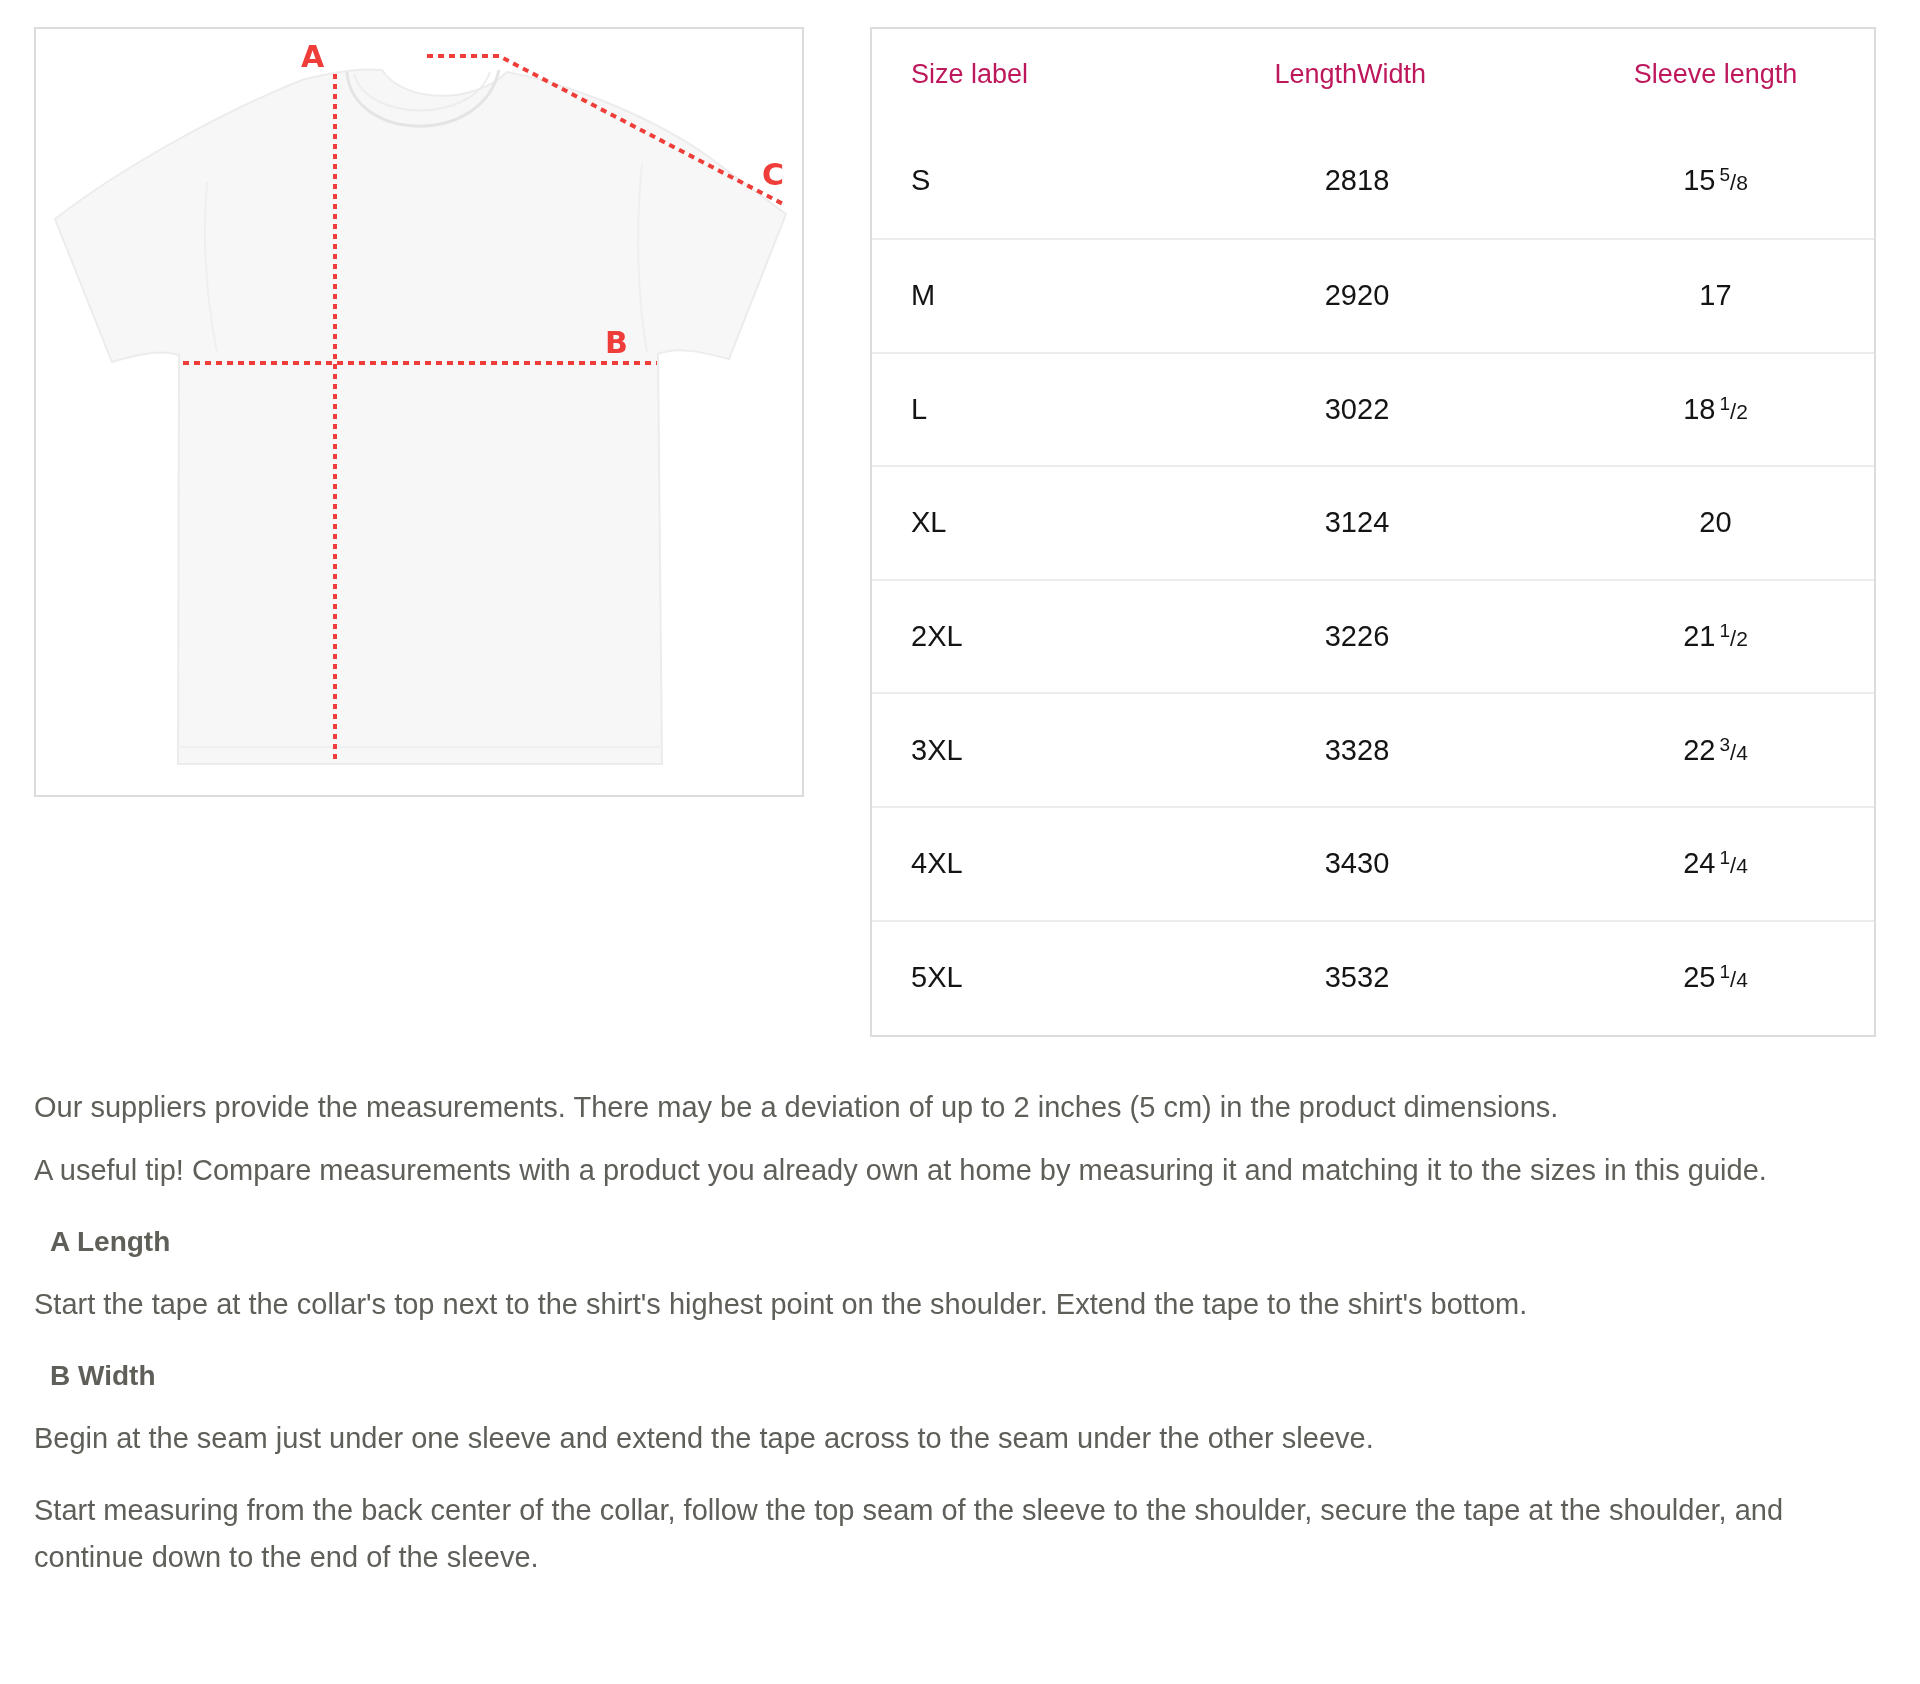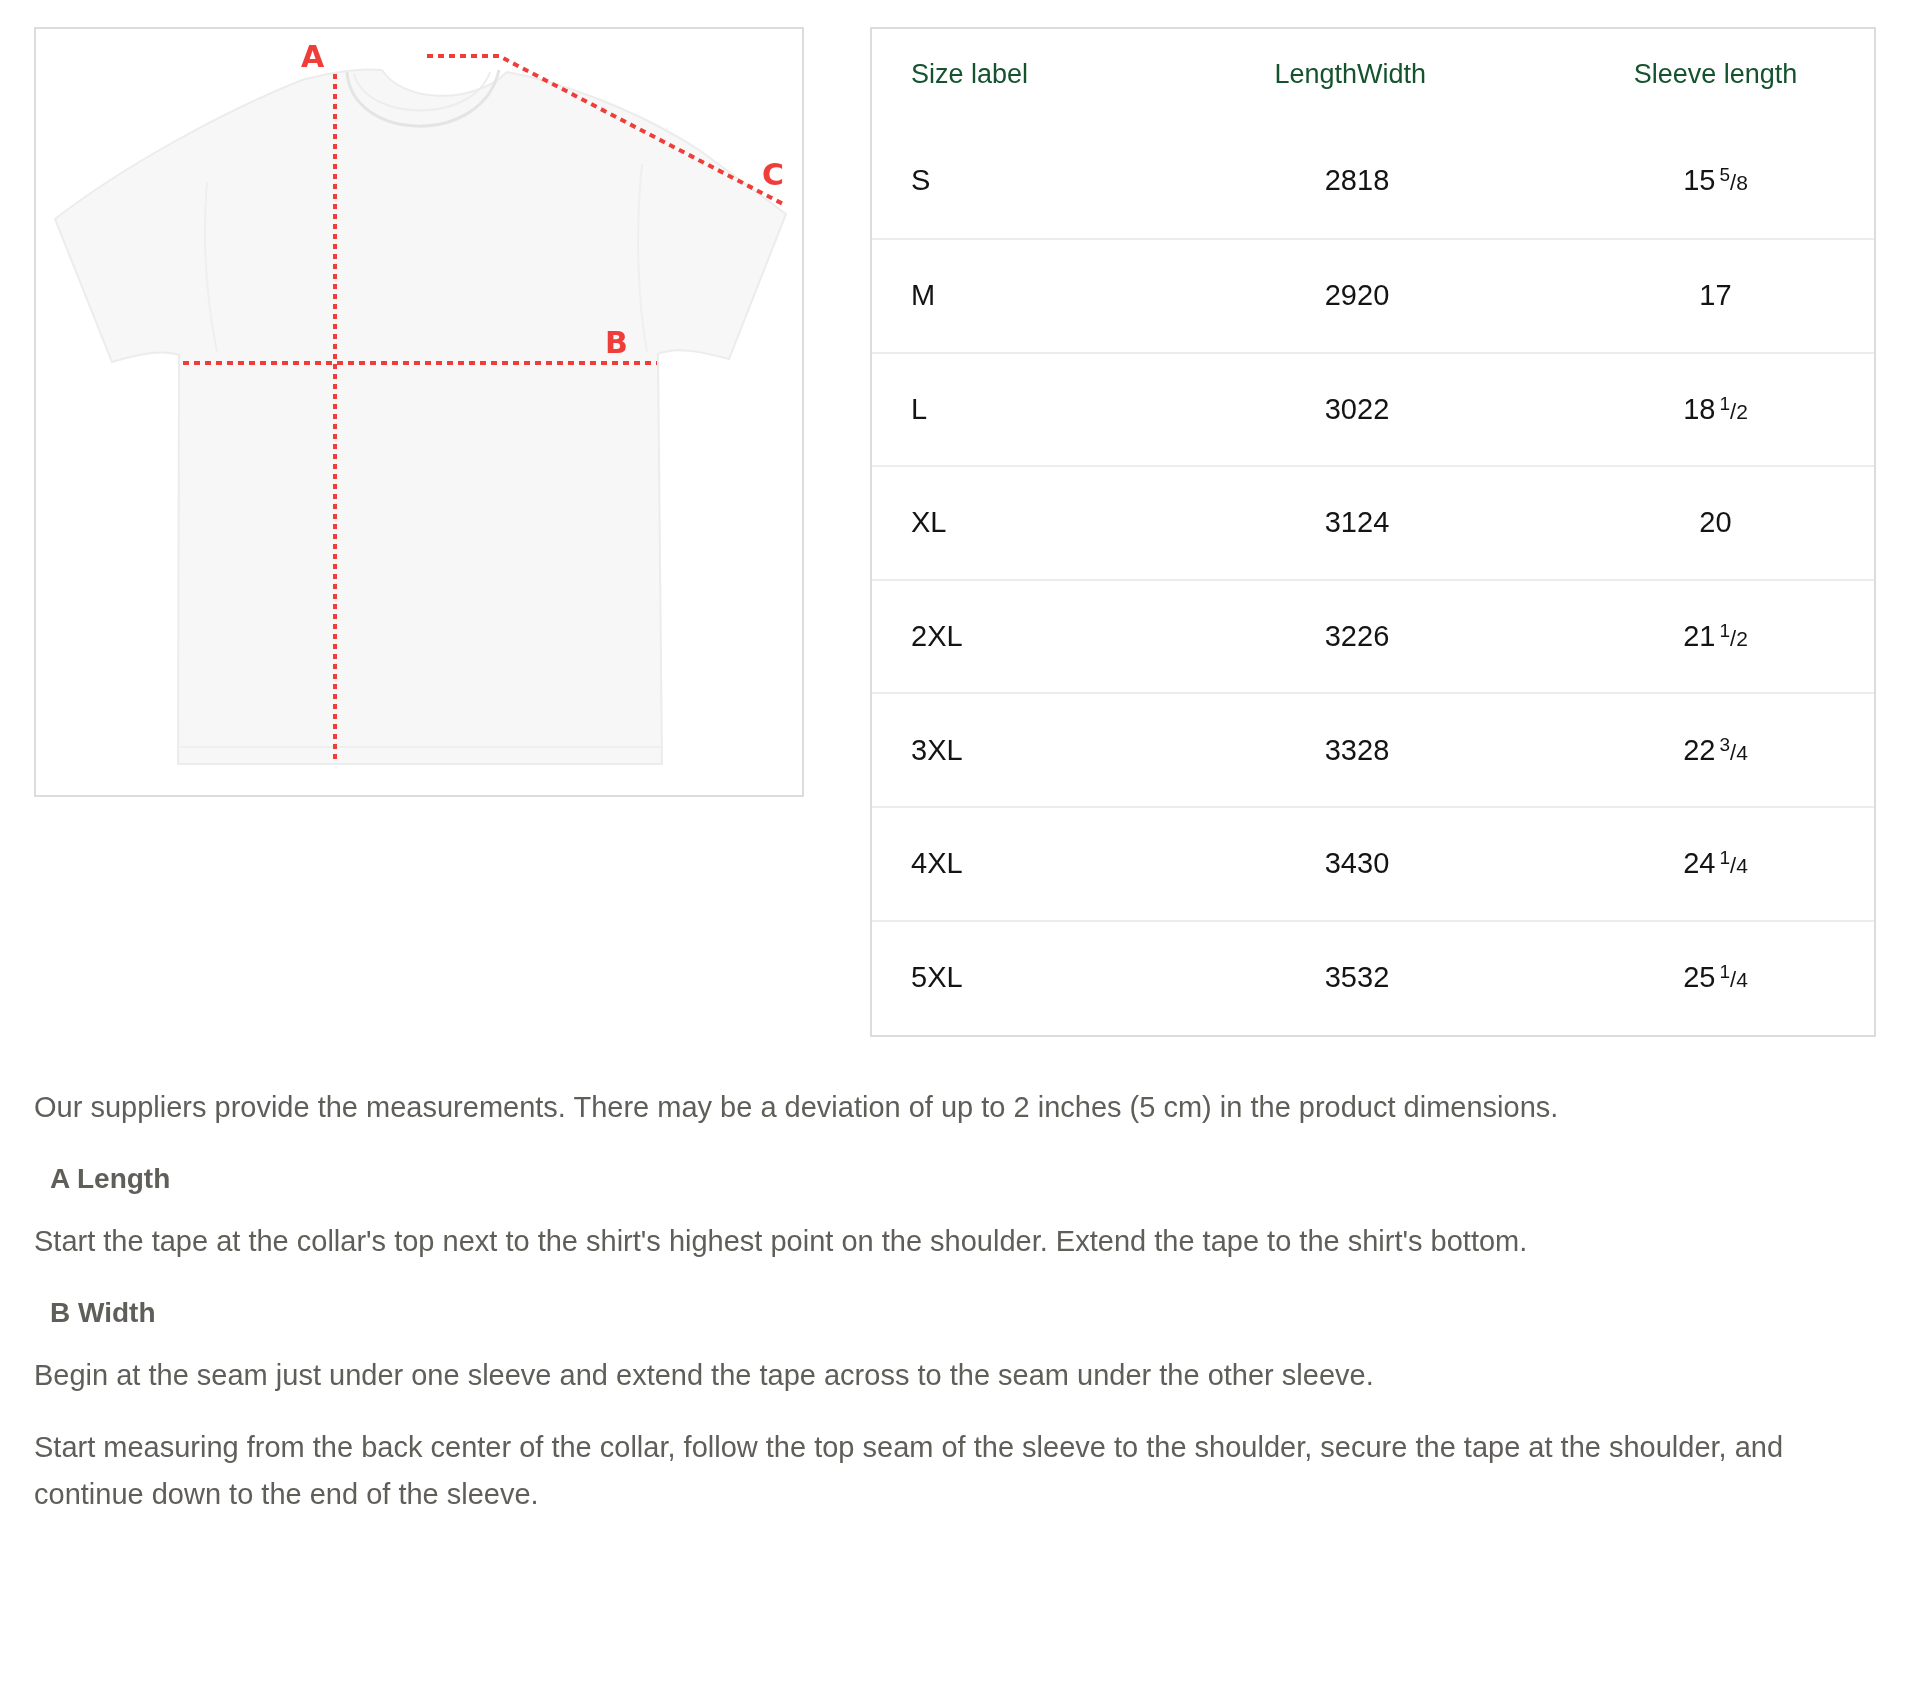--- a/index.html
+++ b/index.html
@@ -51,21 +51,21 @@
   table.size-table {
     width: 100%;
     border-collapse: collapse;
     table-layout: fixed;
   }
   .size-table th {
     height: 94px;
     text-align: left;
     font-weight: normal;
     font-size: 27px;
-    color: #14532d;
+    color: #be185d;
     padding: 0;
     vertical-align: top;
     padding-top: 30px;
     box-sizing: border-box;
   }
   .size-table td {
     text-align: left;
     font-size: 29px;
     color: #141414;
     padding: 0;
@@ -216,20 +216,21 @@
         <td>35</td>
         <td>32</td>
         <td><span>25</span><span class="frac"><sup>1</sup><span class="slash">/</span><span>4</span></span></td>
       </tr>
     </tbody>
   </table>
 </div>
 
 <div class="notes">
   <p>Our suppliers provide the measurements. There may be a deviation of up to 2 inches (5 cm) in the product dimensions.</p>
+  <p>A useful tip! Compare measurements with a product you already own at home by measuring it and matching it to the sizes in this guide.</p>
 
   <div class="section">
     <h3 class="section-title">A Length</h3>
     <p class="section-desc">Start the tape at the collar's top next to the shirt's highest point on the shoulder. Extend the tape to the shirt's bottom.</p>
   </div>
   <div class="section">
     <h3 class="section-title">B Width</h3>
     <p class="section-desc">Begin at the seam just under one sleeve and extend the tape across to the seam under the other sleeve.</p>
   </div>
   <div class="section">

